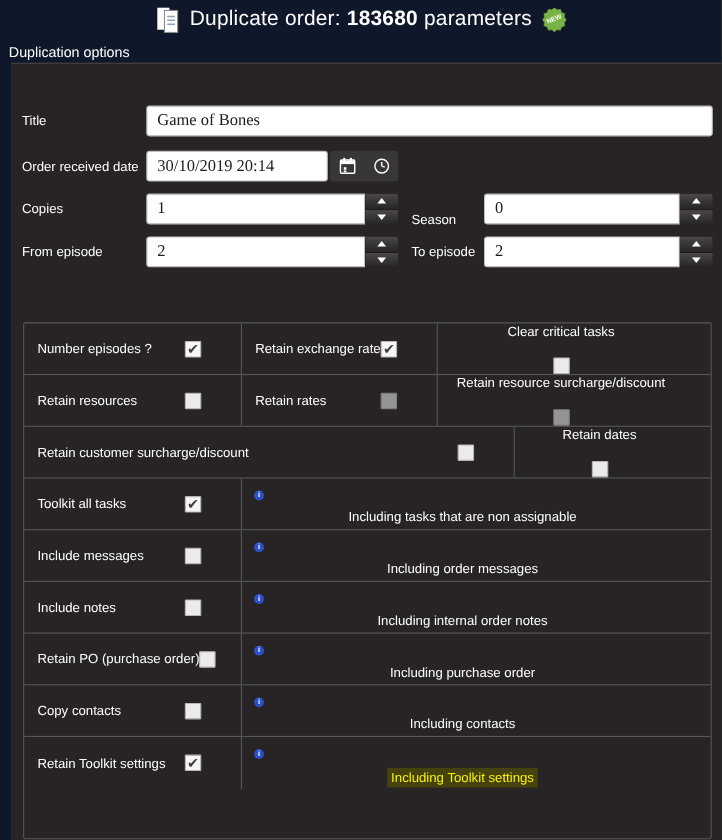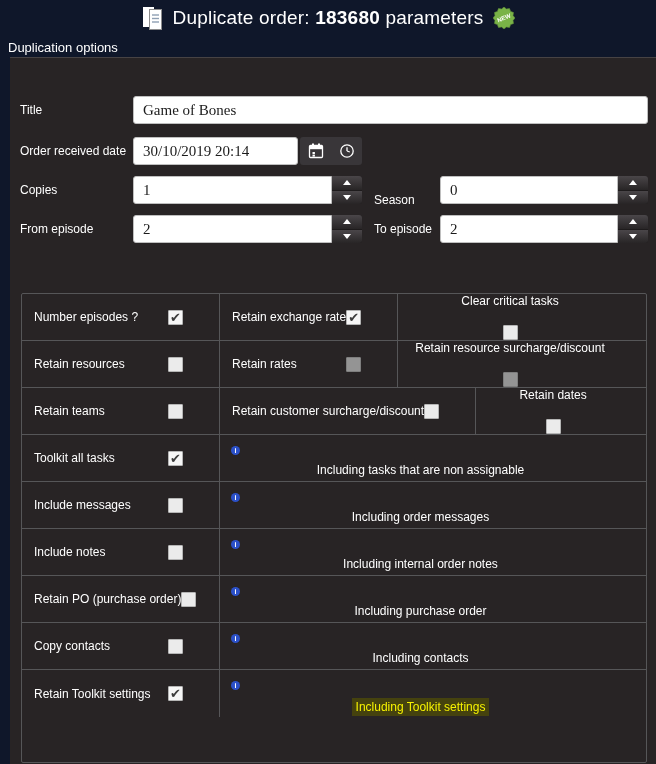--- a/index.html
+++ b/index.html
@@ -198,24 +198,20 @@
           <div class="tcell c2">
             <span class="lbl">Retain rates</span>
             <span class="cb dis"></span>
           </div>
           <div class="tcell c3">
             <span class="lbl">Retain resource surcharge/discount</span>
             <span class="cb dis"></span>
           </div>
         </div>
         <div class="trow">
-          <div class="tcell c1">
-            <span class="lbl">Retain teams</span>
-            <span class="cb"></span>
-          </div>
           <div class="tcell c3">
             <span class="lbl">Retain customer surcharge/discount</span>
             <span class="cb"></span>
           </div>
           <div class="tcell c2">
             <span class="lbl">Retain dates</span>
             <span class="cb"></span>
           </div>
         </div>
         <div class="trow">

